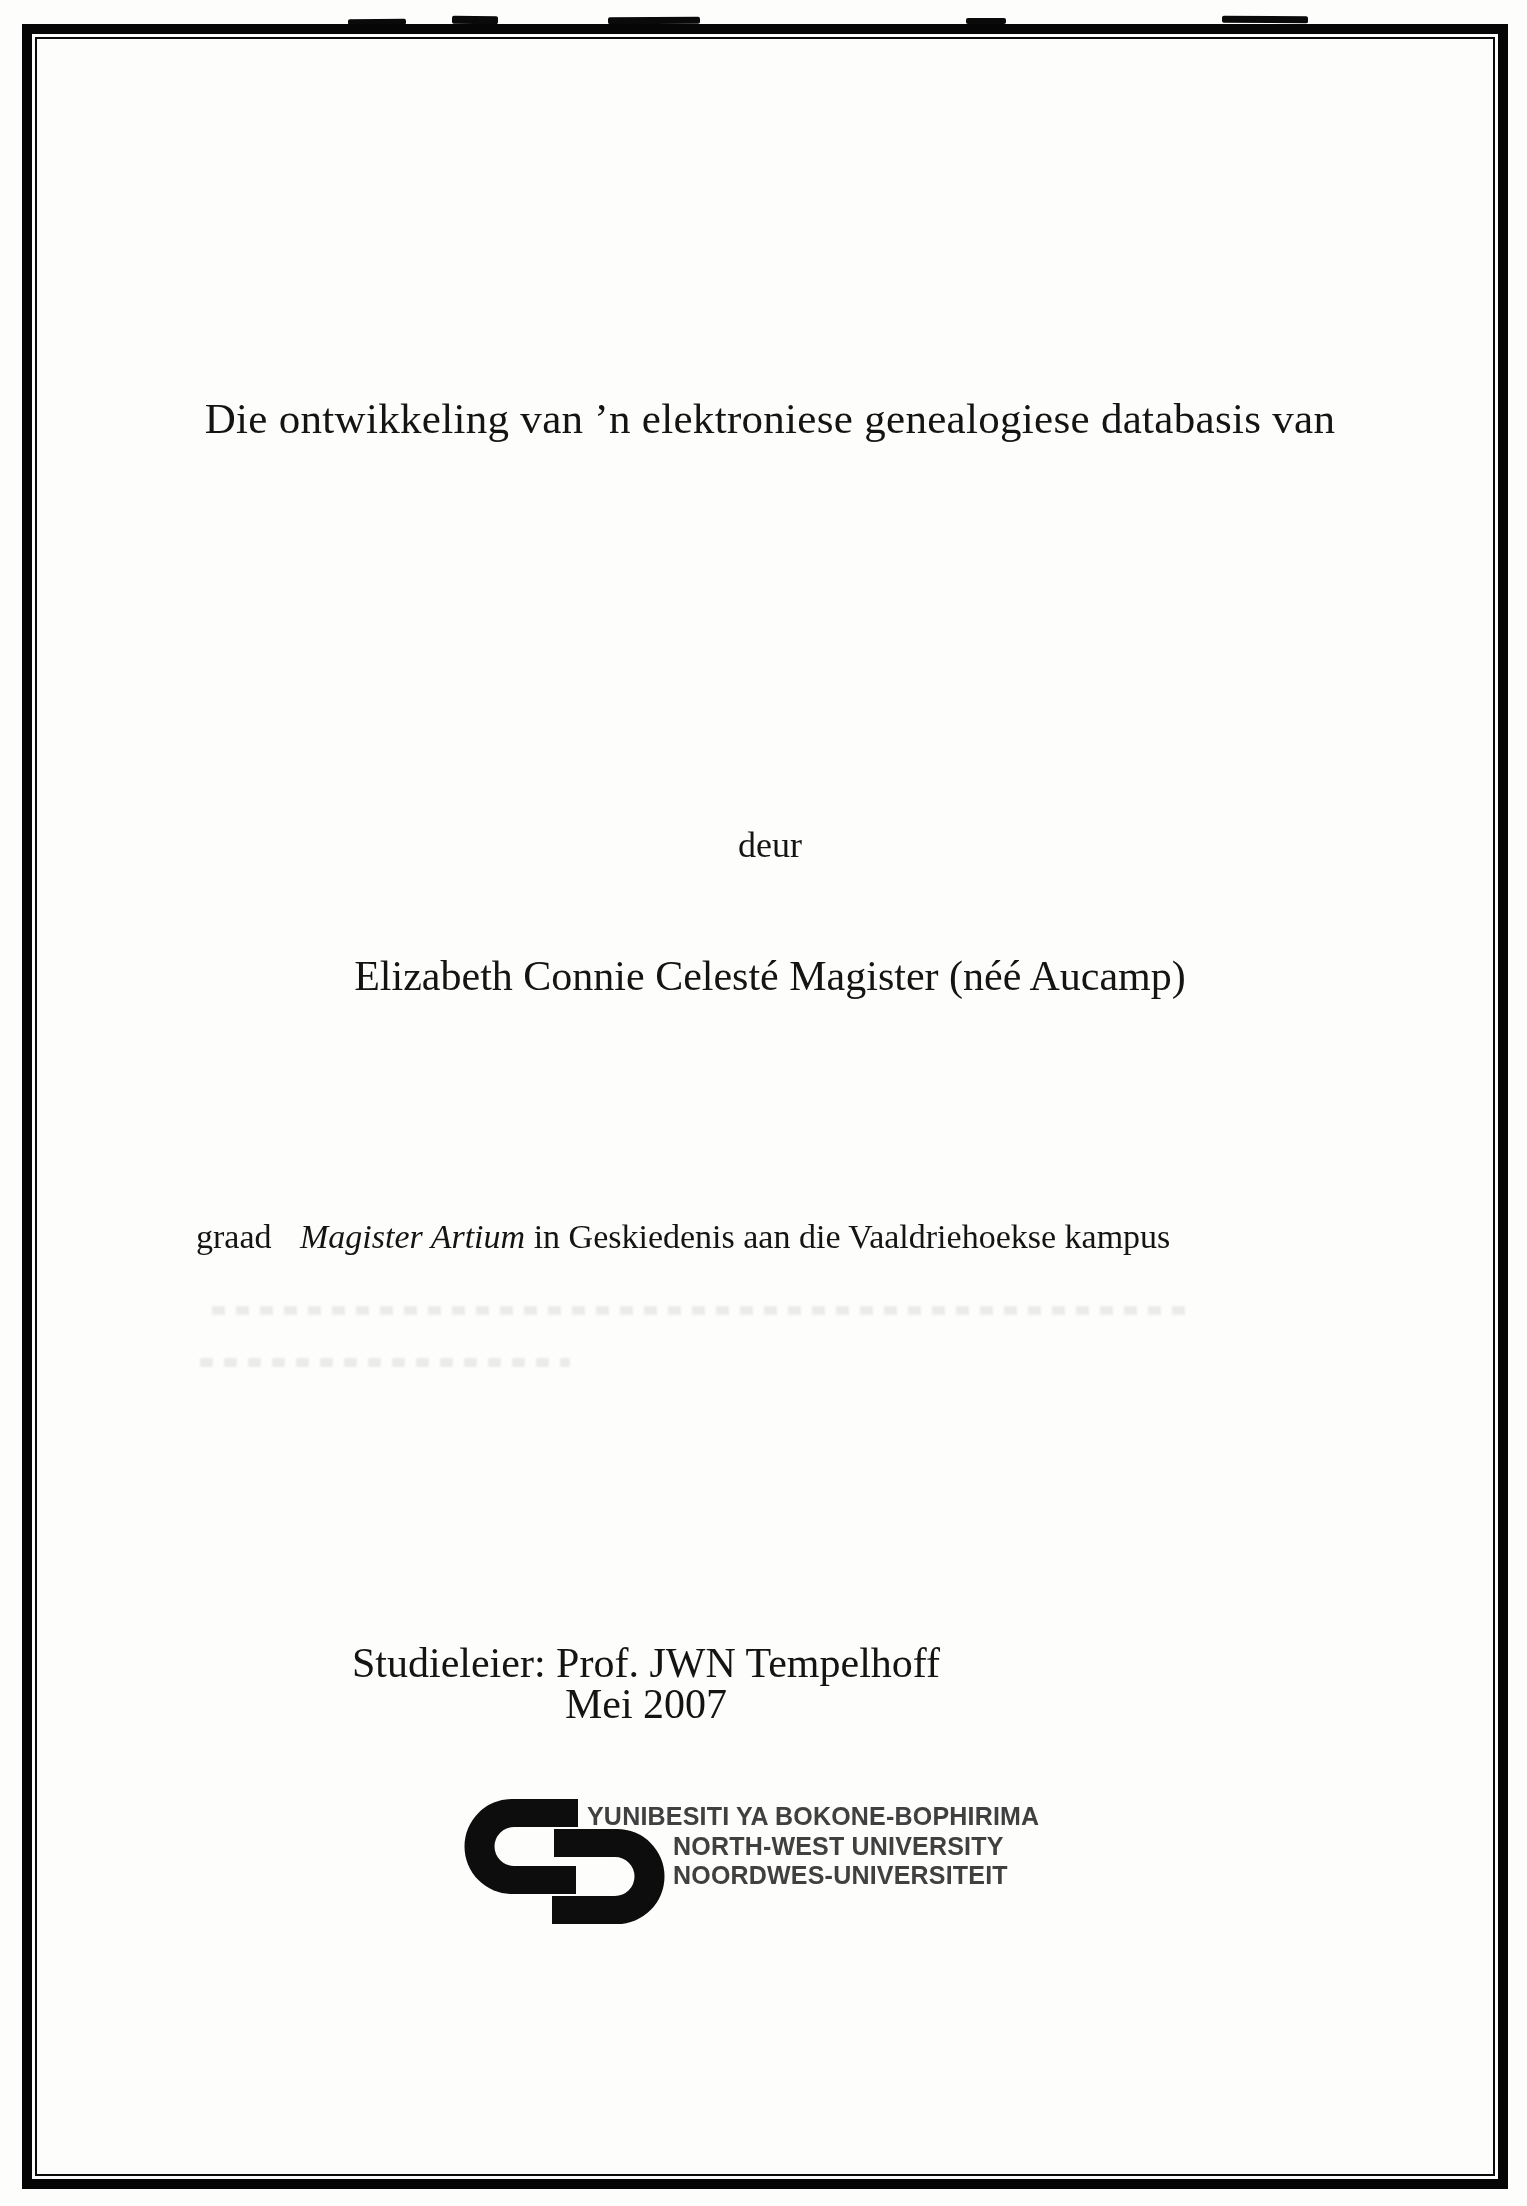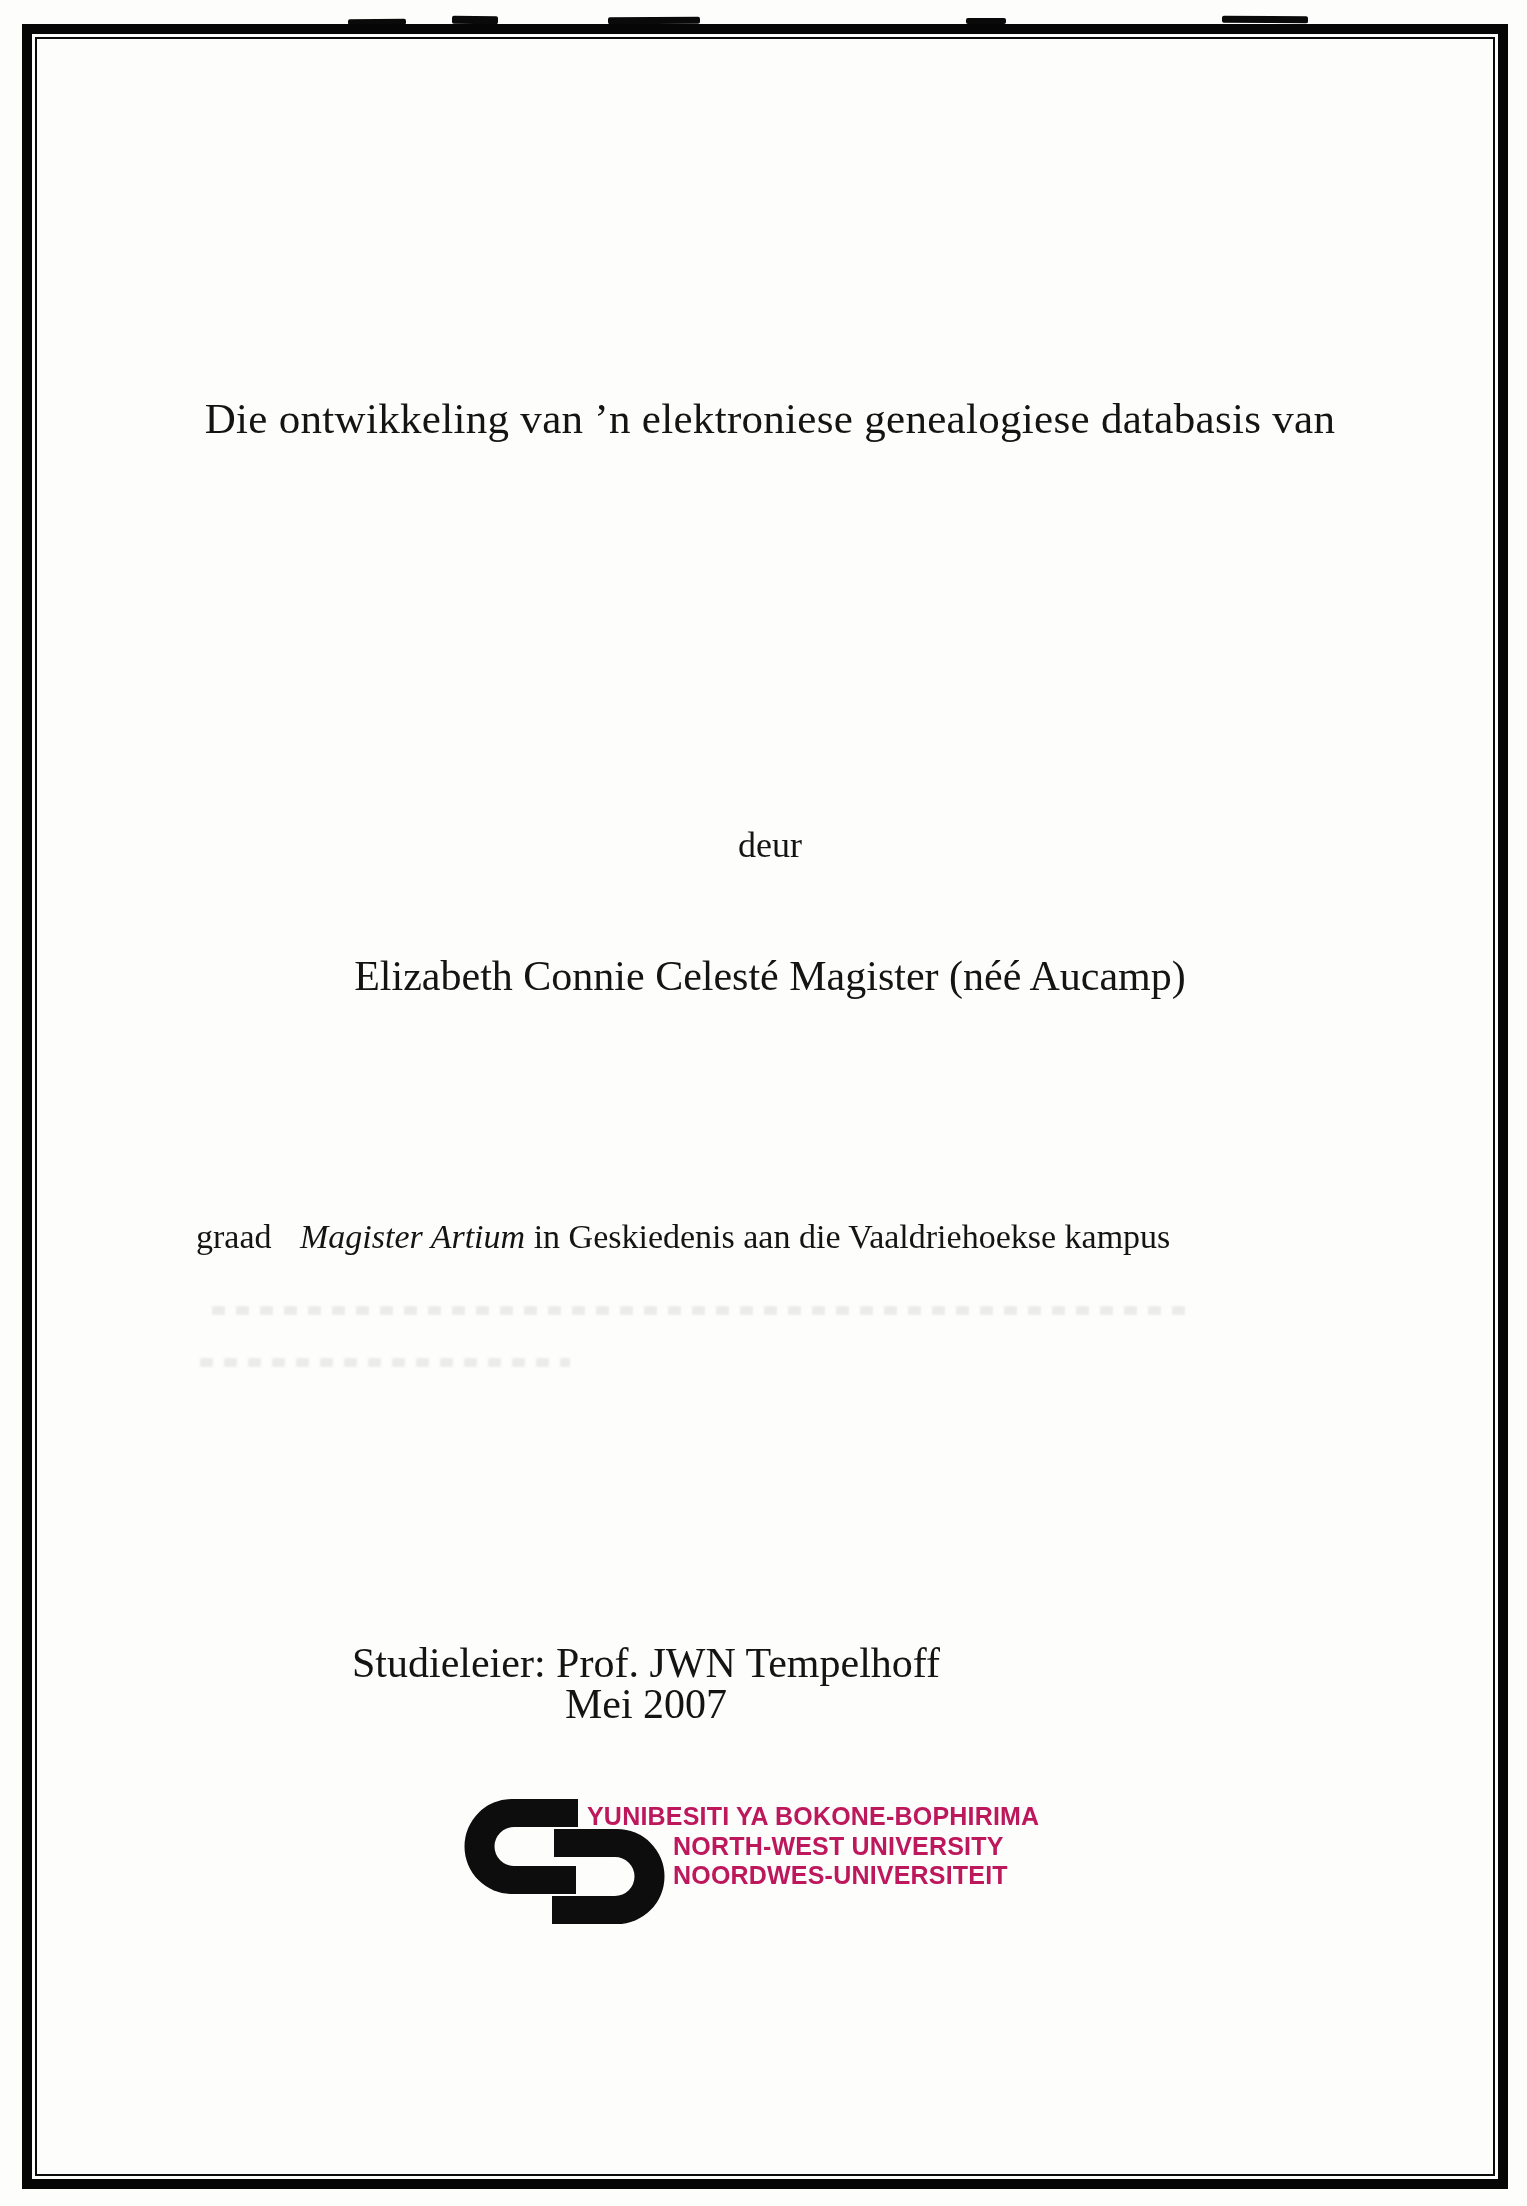--- a/index.html
+++ b/index.html
@@ -40,21 +40,21 @@
   }
   .decl-justify{text-align:justify;text-align-last:justify;}
   .supervisor-block{
     position:absolute;left:196px;top:1643px;width:900px;
     font-size:42px;line-height:41px;text-align:center;
   }
   
   .logo-mark{position:absolute;left:462px;top:1797px;}
   .logo-text{
     position:absolute;font-family:"Liberation Sans","DejaVu Sans",sans-serif;
-    font-size:25px;font-weight:600;color:#be185d;white-space:nowrap;letter-spacing:.2px;
+    font-size:25px;font-weight:600;color:#404040;white-space:nowrap;letter-spacing:.2px;
   }
   .logo-l1{left:587px;top:1802px;}
   .logo-l2{left:673px;top:1832px;}
   .logo-l3{left:673px;top:1861px;}
   
   .bleed{
     position:absolute;height:9px;opacity:.45;filter:blur(1.1px);
     background:repeating-linear-gradient(90deg,#d7d7d5 0 13px,transparent 13px 24px);
   }
   .bleed1{left:212px;top:1306px;width:980px;}

